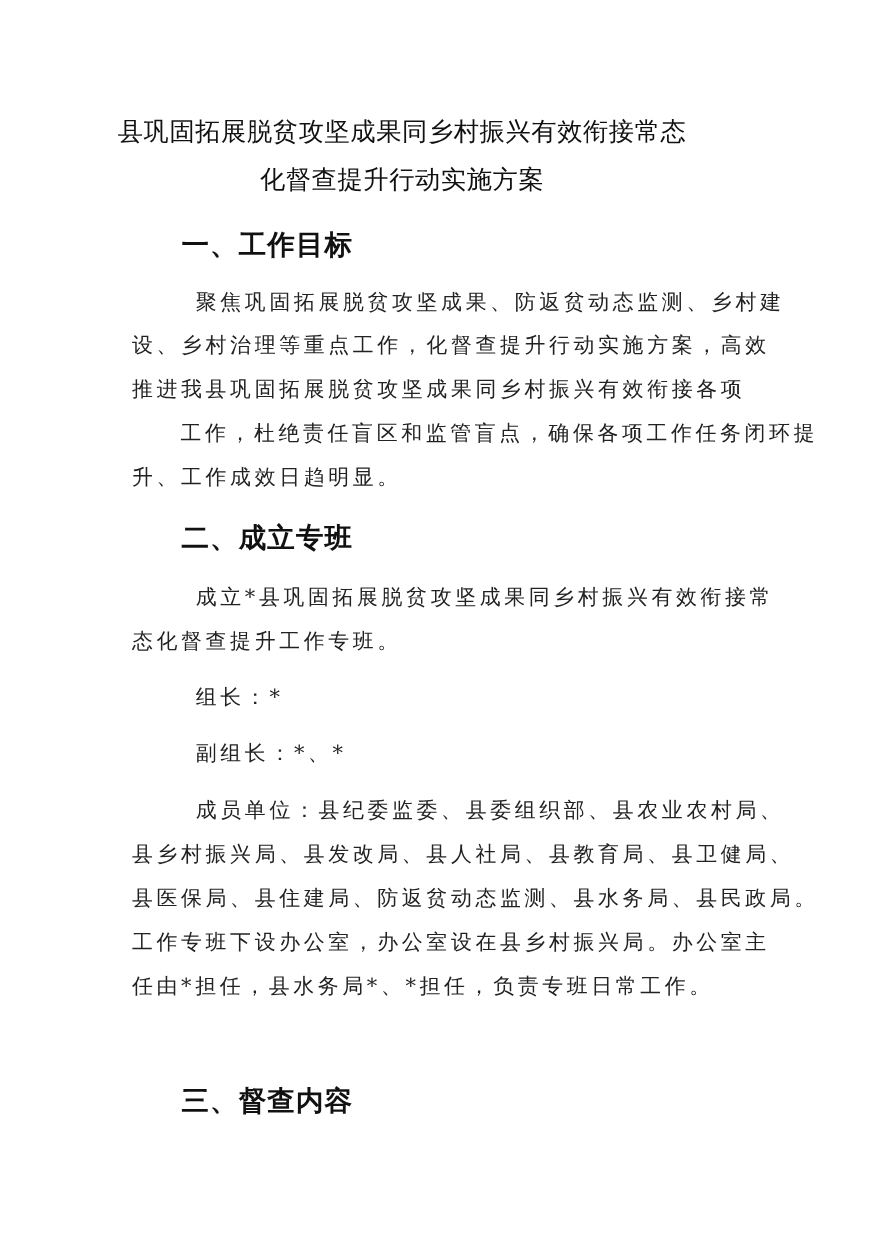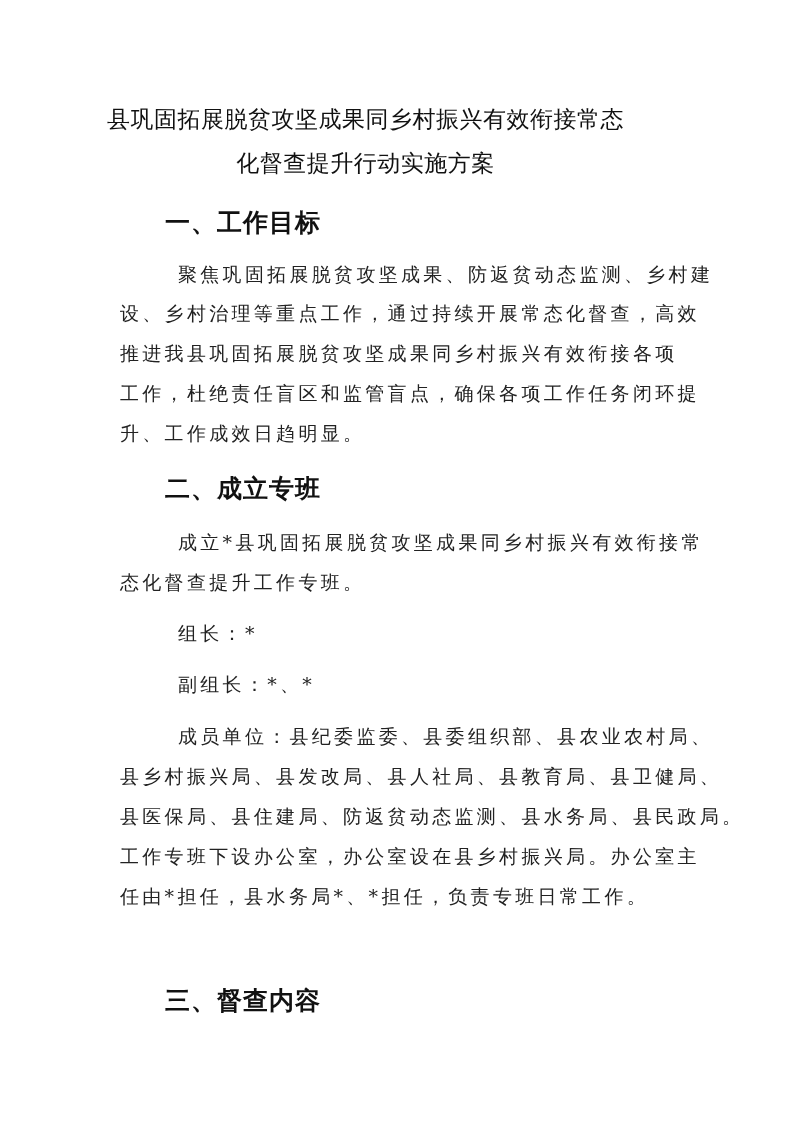--- a/index.html
+++ b/index.html
@@ -15,23 +15,23 @@
 </head>
 <body>
 
 <div class="page">
   <div class="title t1">县巩固拓展脱贫攻坚成果同乡村振兴有效衔接常态</div>
   <div class="title t2">化督查提升行动实施方案</div>
 
   <div class="heading" style="top:206px;">一、工作目标</div>
 
   <div class="line indent" style="top:262px;">聚焦巩固拓展脱贫攻坚成果、防返贫动态监测、乡村建</div>
-  <div class="line" style="top:301px;">设、乡村治理等重点工作，通过持续开展常态化督查，高效</div>
+  <div class="line" style="top:301px;">设、乡村治理等重点工作，化督查提升行动实施方案，高效</div>
   <div class="line" style="top:341px;">推进我县巩固拓展脱贫攻坚成果同乡村振兴有效衔接各项</div>
-  <div class="line" style="top:381px;">工作，杜绝责任盲区和监管盲点，确保各项工作任务闭环提</div>
+  <div class="line" style="top:381px;margin-left:44px;">工作，杜绝责任盲区和监管盲点，确保各项工作任务闭环提</div>
   <div class="line" style="top:421px;">升、工作成效日趋明显。</div>
 
   <div class="heading" style="top:472px;">二、成立专班</div>
 
   <div class="line indent" style="top:530px;">成立*县巩固拓展脱贫攻坚成果同乡村振兴有效衔接常</div>
   <div class="line" style="top:570px;">态化督查提升工作专班。</div>
   <div class="line indent" style="top:621px;">组长：*</div>
   <div class="line indent" style="top:672px;">副组长：*、*</div>
   <div class="line indent" style="top:724px;">成员单位：县纪委监委、县委组织部、县农业农村局、</div>
   <div class="line" style="top:764px;">县乡村振兴局、县发改局、县人社局、县教育局、县卫健局、</div>

